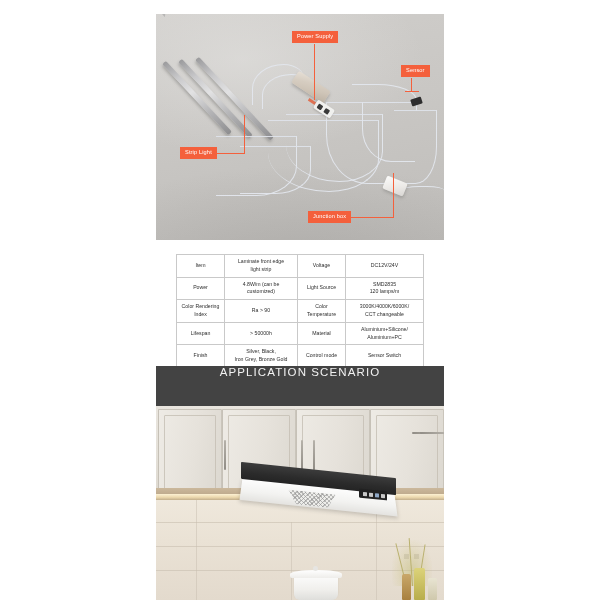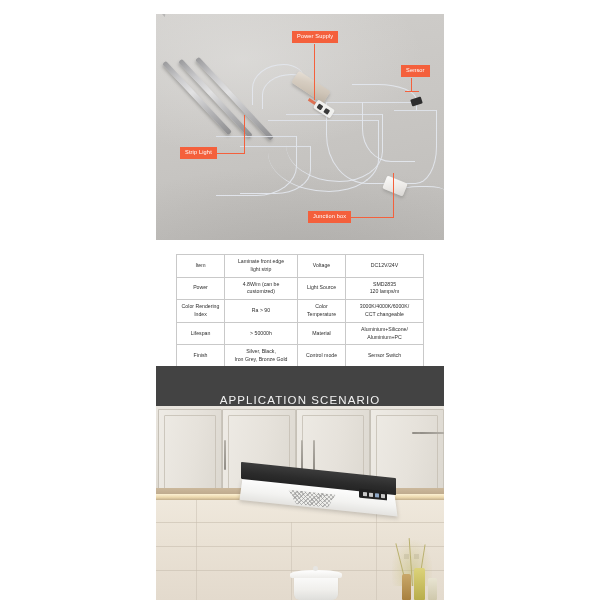--- a/index.html
+++ b/index.html
@@ -198,21 +198,21 @@
 
   
   .banner {
     position: absolute;
     left: 156px;
     top: 366px;
     width: 288px;
     height: 40px;
     background: #434343;
     display: flex;
-    align-items: flex-end;
+    align-items: flex-start;
     justify-content: center;
   }
   .banner-title {
     color: #f2f2f2;
     font-size: 11.5px;
     letter-spacing: 1.1px;
     font-family: "Liberation Sans", sans-serif;
   }
 
   

